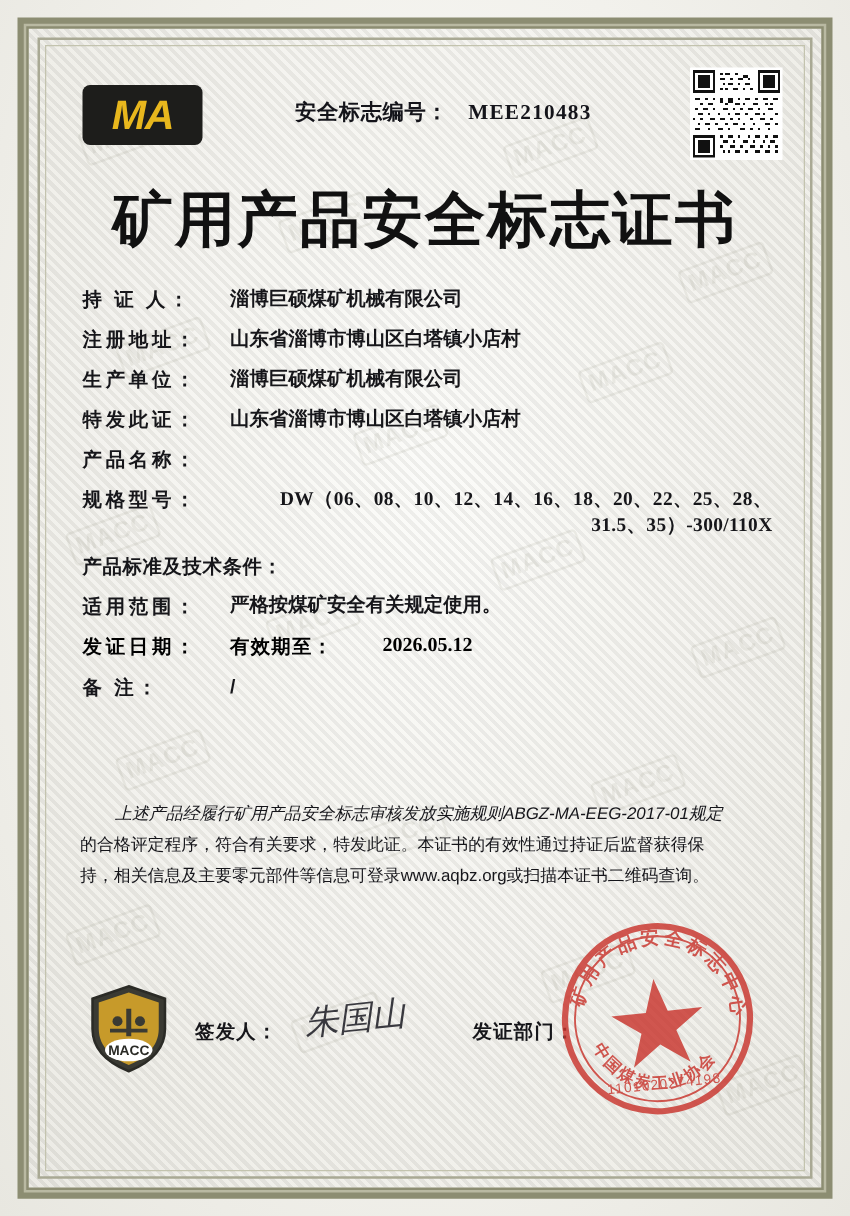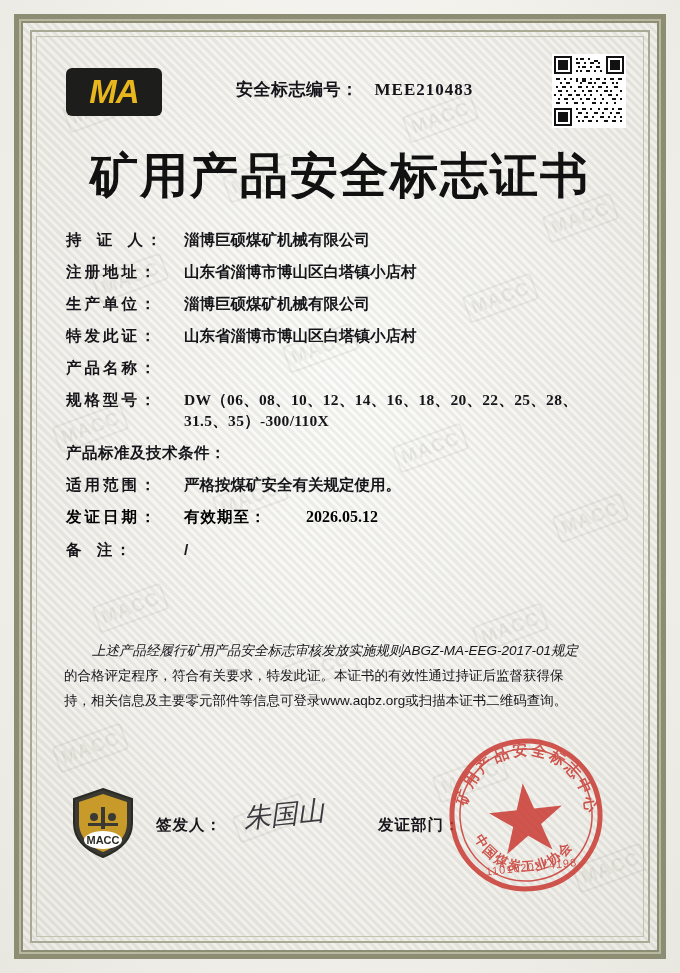--- a/index.html
+++ b/index.html
@@ -161,37 +161,38 @@
     align-items: flex-start;
     margin-bottom: 11px;
     font-size: 16px;
     color: #16161a;
   }
   .field-label {
     width: 118px;
     flex: 0 0 auto;
     font-weight: bold;
     letter-spacing: 3px;
-    font-family: Liberation Mono, monospace;
+    font-family: Liberation Serif, serif;
     font-size: 15.5px;
   }
   .field-label.wide {
     width: 186px;
     letter-spacing: 0.5px;
   }
   .field-value {
     flex: 1 1 auto;
     font-weight: bold;
     font-family: "Liberation Sans", sans-serif;
     font-size: 15.5px;
     line-height: 1.35;
   }
   .field-value.mono {
     font-family: "Liberation Serif", serif;
     letter-spacing: 0.3px;
+    text-align: right;
   }
 
   .date-row {
     display: flex;
     align-items: center;
     margin-bottom: 12px;
     font-size: 16px;
   }
   .date-row .l1 {
     width: 118px;

